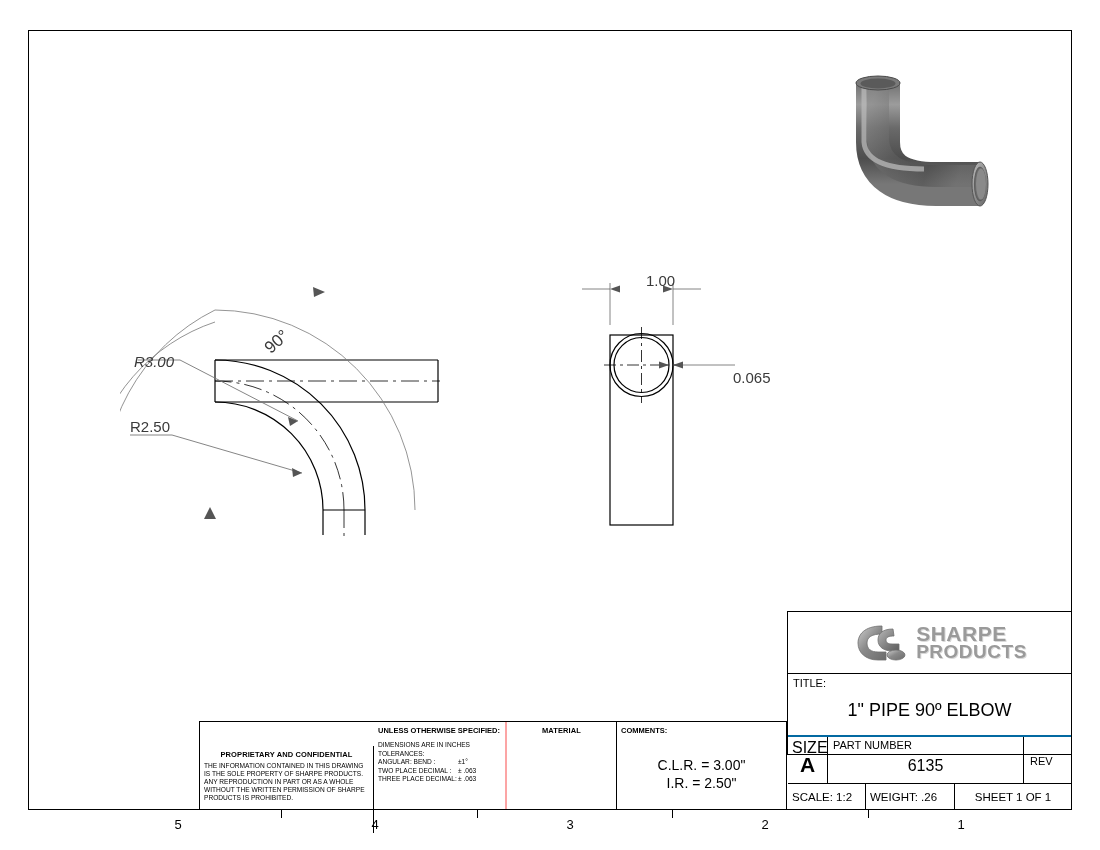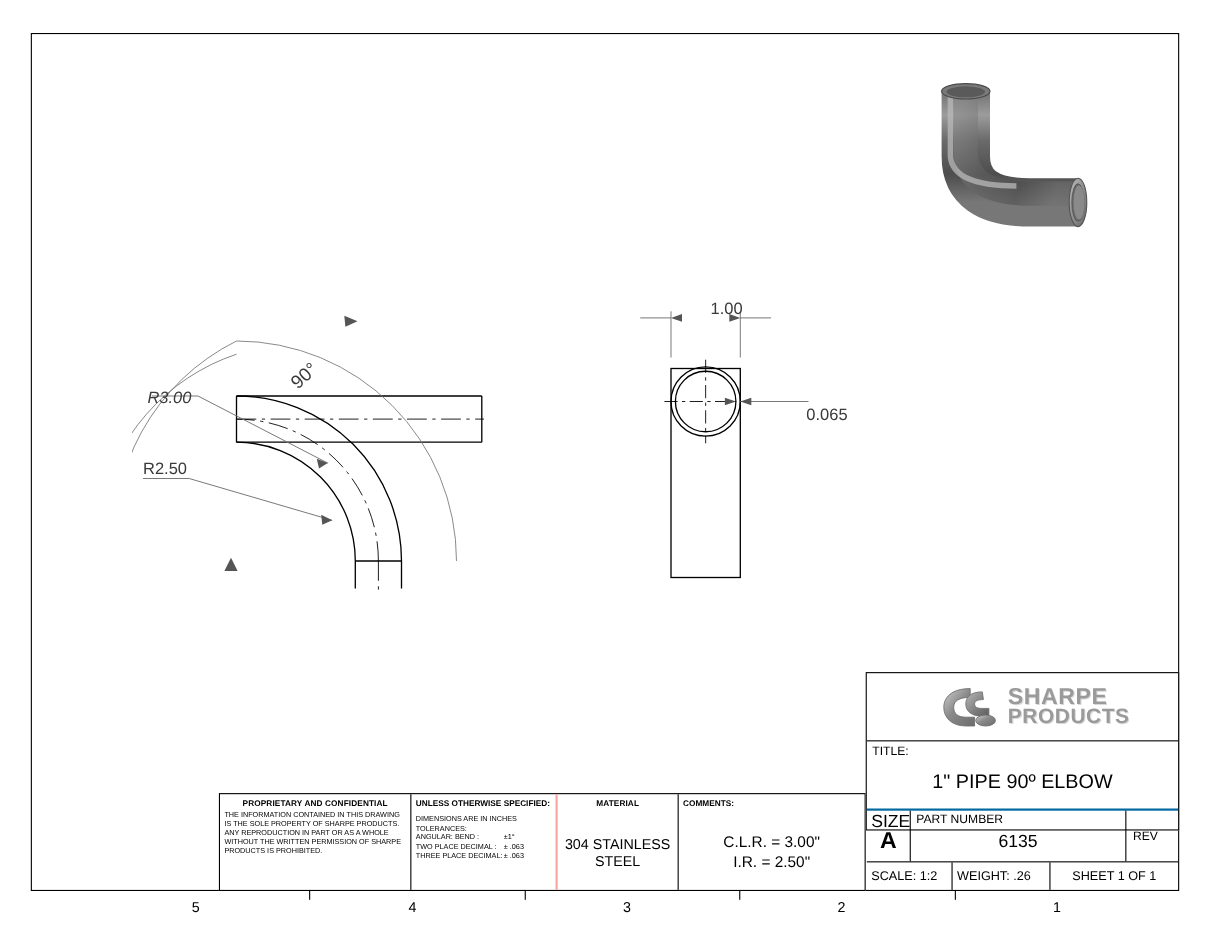--- a/index.html
+++ b/index.html
@@ -171,21 +171,21 @@
     border: 1px solid #000;
     box-sizing: border-box;
     background: #fff;
   }
   .note-cell {
     position: absolute;
     top: 0;
     height: 87px;
     box-sizing: border-box;
   }
-  #cell-prop { left: 0; width: 174px; border-right: 1px solid #000; }
+  #cell-prop { left: 0; width: 174px; border-right: 1px solid #000; margin-top: 24px; }
   #cell-unless { left: 174px; width: 133px; border-right: 2px solid #fca5a5; }
   #cell-material { left: 307px; width: 110px; border-right: 1px solid #000; }
   #cell-comments { left: 417px; width: 169px; }
 
   .note-title {
     font-size: 7.5px;
     font-weight: bold;
     text-align: center;
     padding-top: 4px;
     letter-spacing: 0.1px;
@@ -390,21 +390,20 @@
         <span class="tol-val">±  .063</span>
       </div>
       <div class="tol-line">
         <span>THREE PLACE DECIMAL:</span>
         <span class="tol-val">±  .063</span>
       </div>
     </div>
 
     <div class="note-cell" id="cell-material">
       <div class="note-title">MATERIAL</div>
-      <div class="note-center-val">304 STAINLESS STEEL</div>
     </div>
 
     <div class="note-cell" id="cell-comments">
       <div class="note-head">COMMENTS:</div>
       <div class="comments-val">
         <div>C.L.R. = 3.00"</div>
         <div>I.R. = 2.50"</div>
       </div>
     </div>
   </div>

